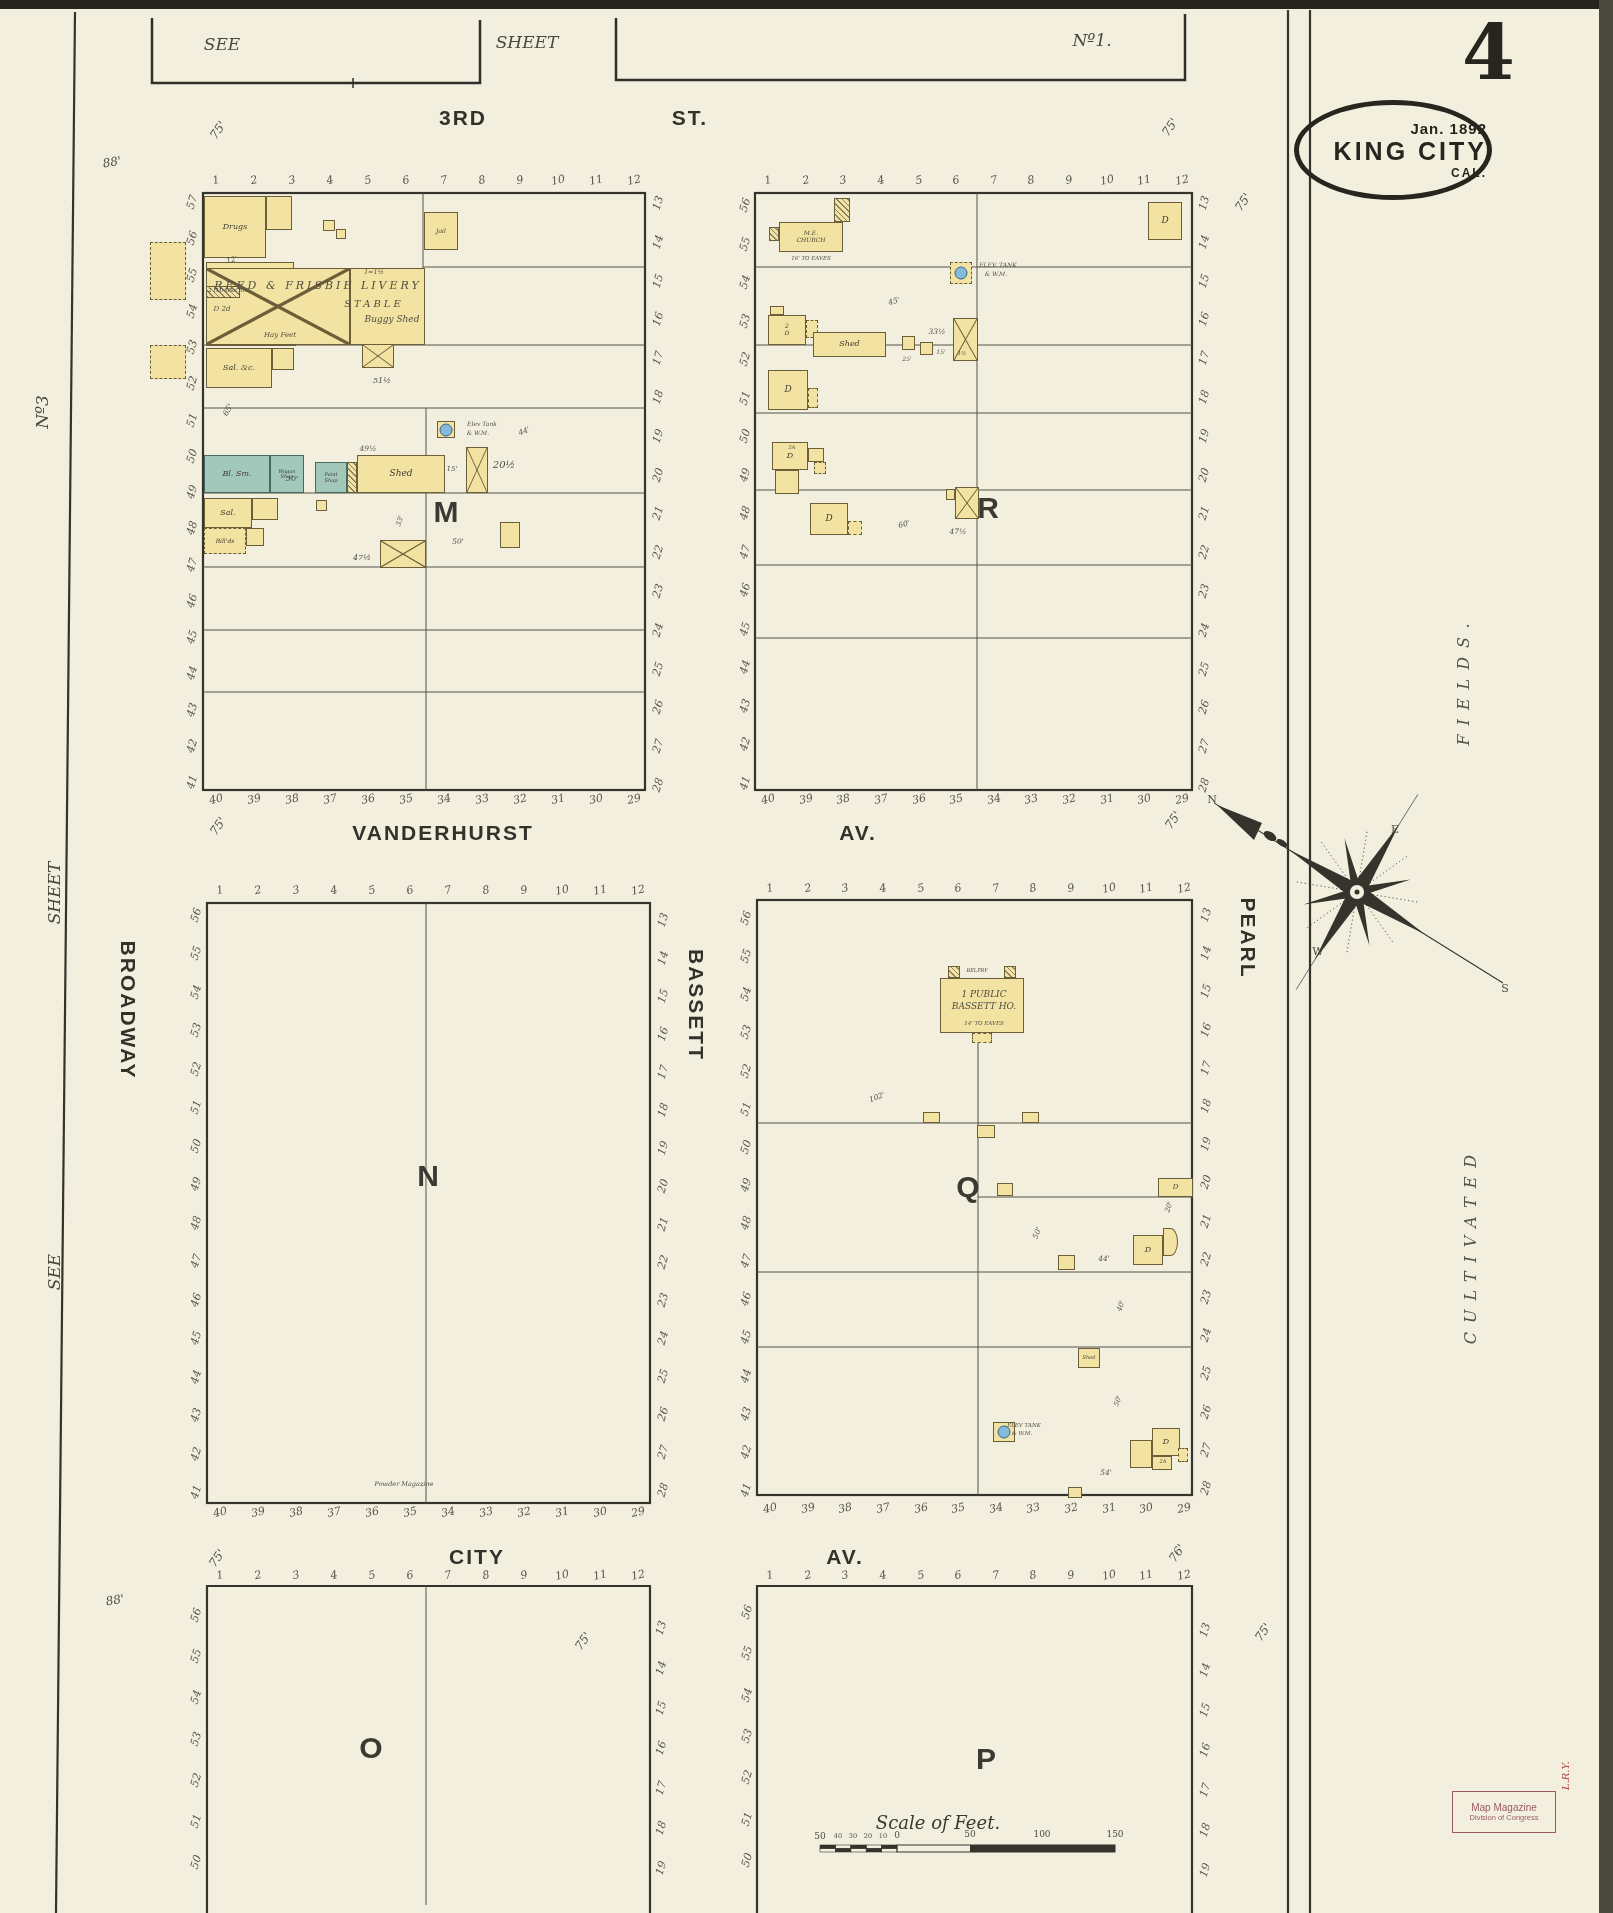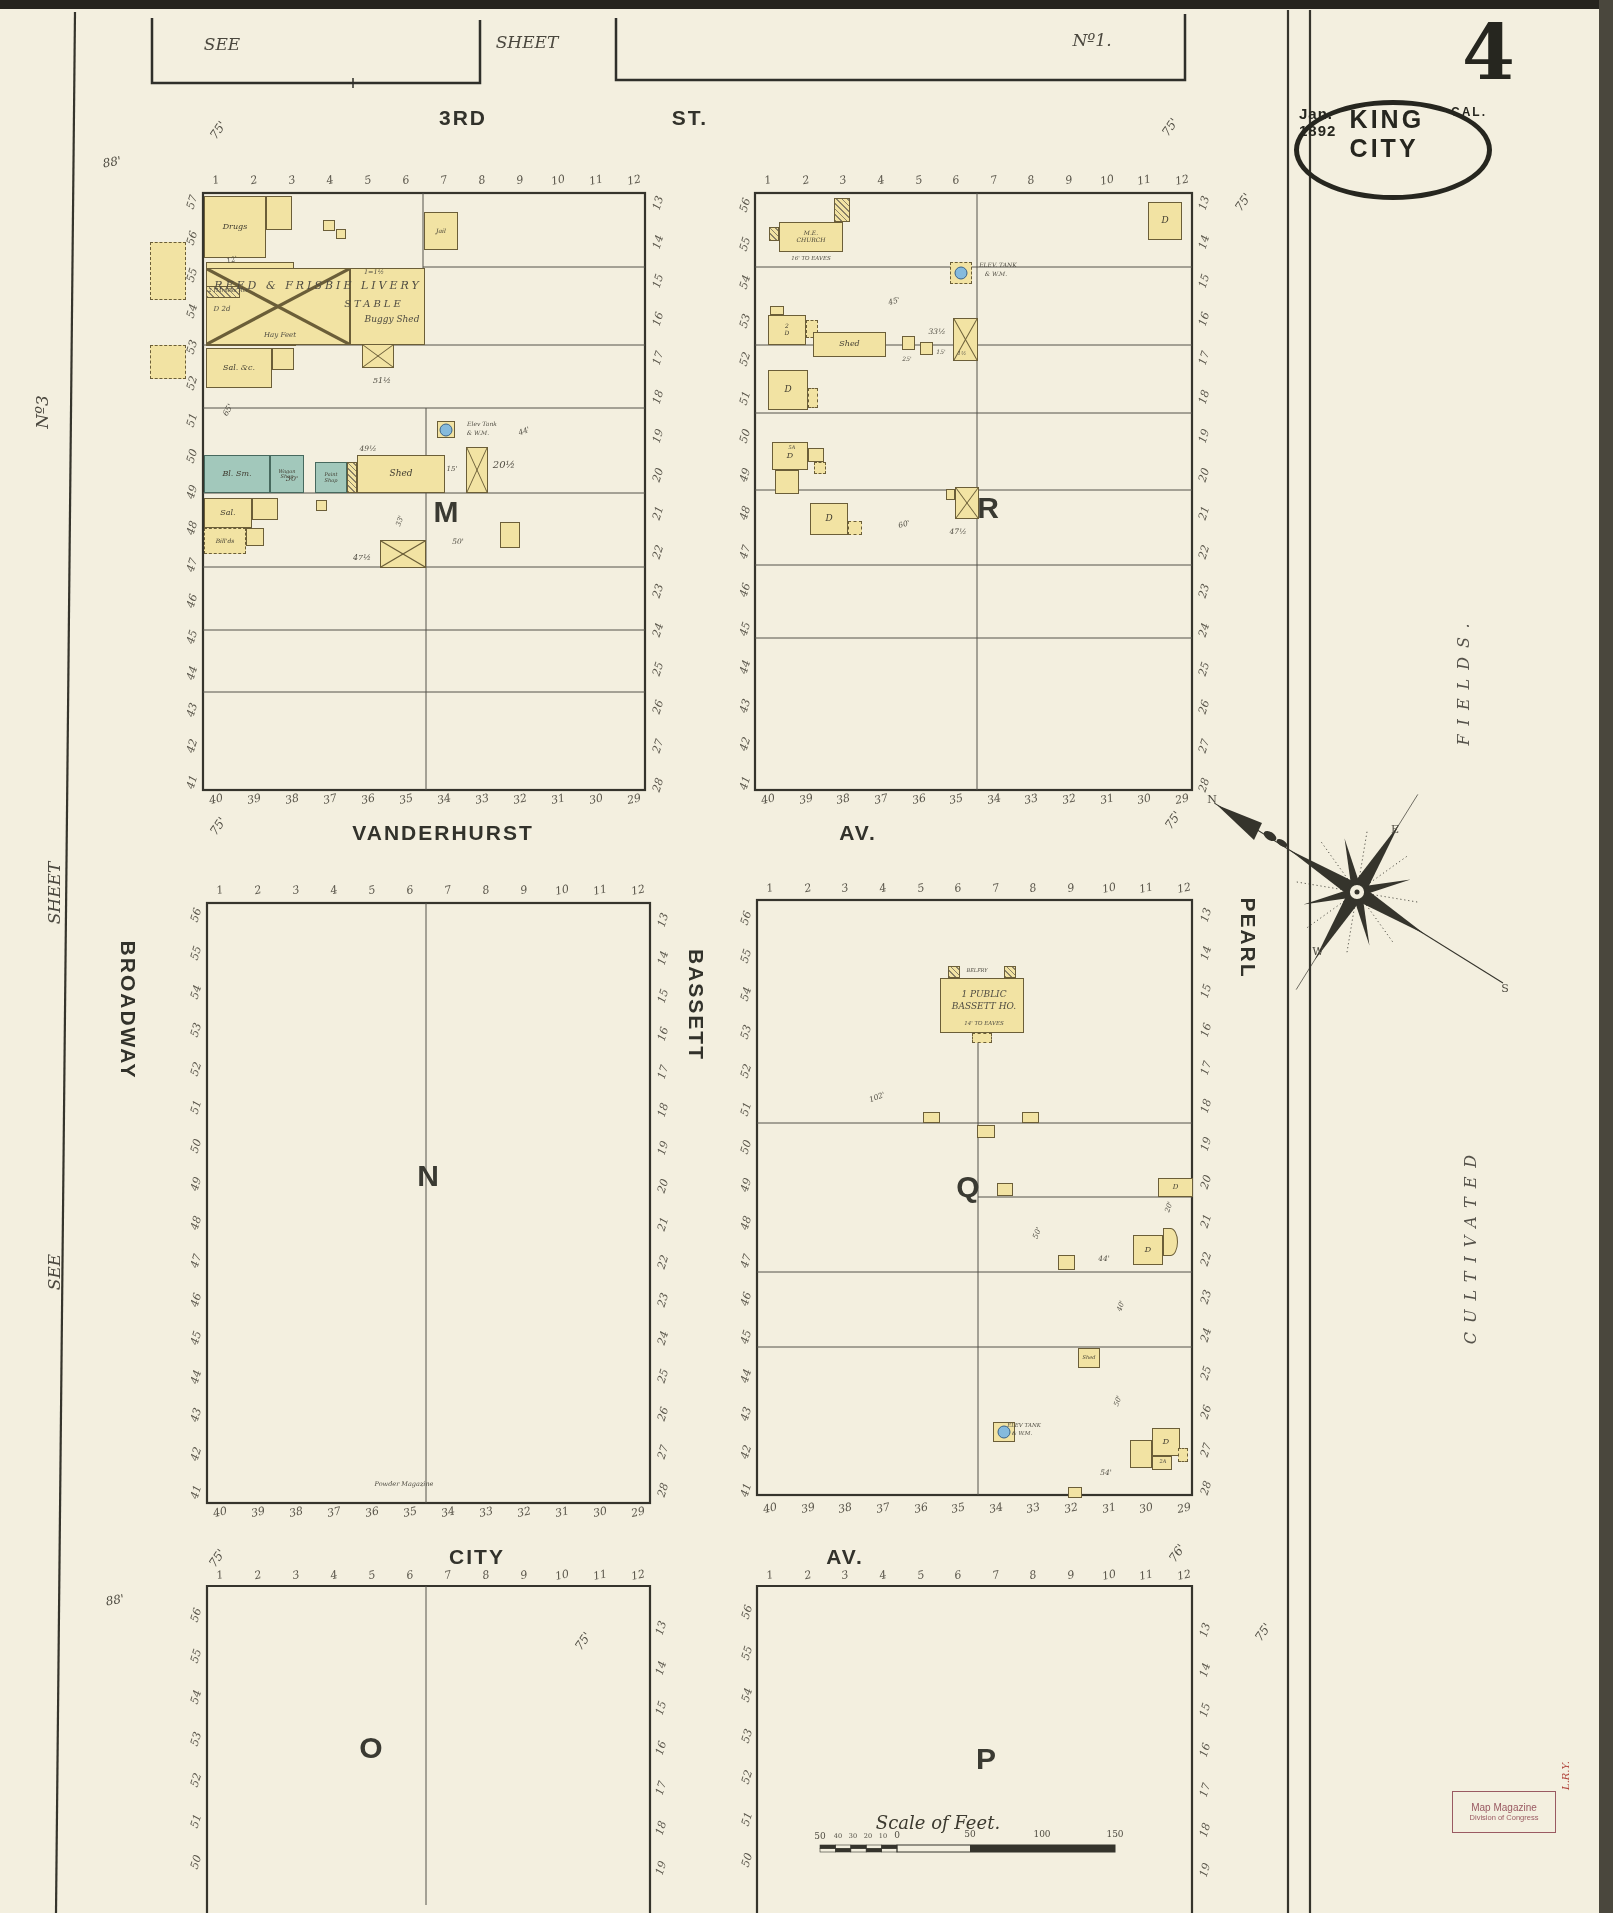--- a/index.html
+++ b/index.html
@@ -17,21 +17,21 @@
   .b{position:absolute;background:#f2e3a3;border:1px solid #6b5e38;box-sizing:border-box;
      display:flex;align-items:center;justify-content:center;text-align:center;
      font-style:italic;font-family:"DejaVu Serif",serif;color:#403c30;line-height:1.1;white-space:pre-line;}
   .b.s{background:#a2c8bb;border-color:#47695e;}
   .b.d{border-style:dashed;}
   .b.ht{background:repeating-linear-gradient(45deg,#8a8168 0,#8a8168 1px,#f2e3a3 1px,#f2e3a3 4px);}
   .b svg{position:absolute;left:0;top:0;}
   .circ{position:absolute;left:50%;top:50%;width:11px;height:11px;border-radius:50%;
         background:#85badd;border:1.5px solid #3a6288;transform:translate(-50%,-50%);}
   #oval{position:absolute;left:1294px;top:100px;width:198px;height:100px;border:5px solid #26261f;
-        border-radius:50%;display:flex;flex-direction:row;align-items:flex-start;justify-content:center;
+        border-radius:50%;display:flex;flex-direction:column;align-items:flex-end;justify-content:center;
         color:#26261f;box-sizing:border-box;}
   #oval .d1{font-weight:bold;font-size:15px;letter-spacing:1px;}
   #oval .d2{font-weight:bold;font-size:25px;letter-spacing:3px;}
   #oval .d3{font-weight:bold;font-size:12px;letter-spacing:2px;}
   #pagenum{position:absolute;left:1462px;top:8px;font:bold 76px "DejaVu Serif",serif;color:#26261f;}
   #topbar{position:absolute;left:0;top:0;width:1613px;height:9px;background:#26241e;}
   #rightbar{position:absolute;left:1599px;top:0;width:14px;height:1913px;background:#4a473d;}
   #stamp{position:absolute;left:1452px;top:1791px;width:104px;height:42px;border:1.5px solid #9a5a62;
          color:#9a5a62;display:flex;flex-direction:column;align-items:center;justify-content:center;box-sizing:border-box;}
   #stamp .s1{font-size:10px;}

